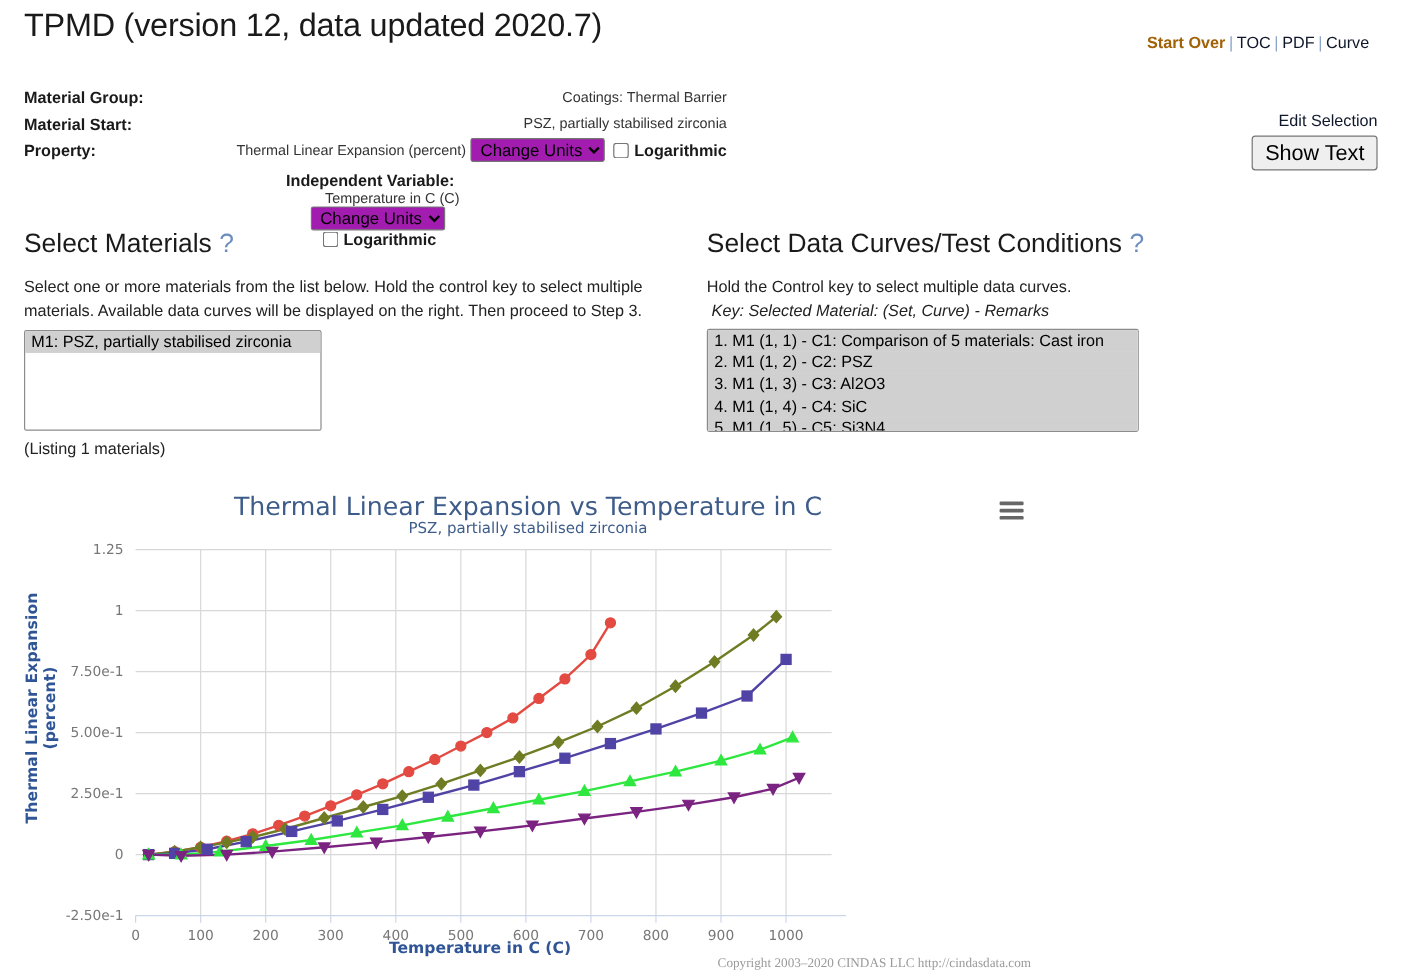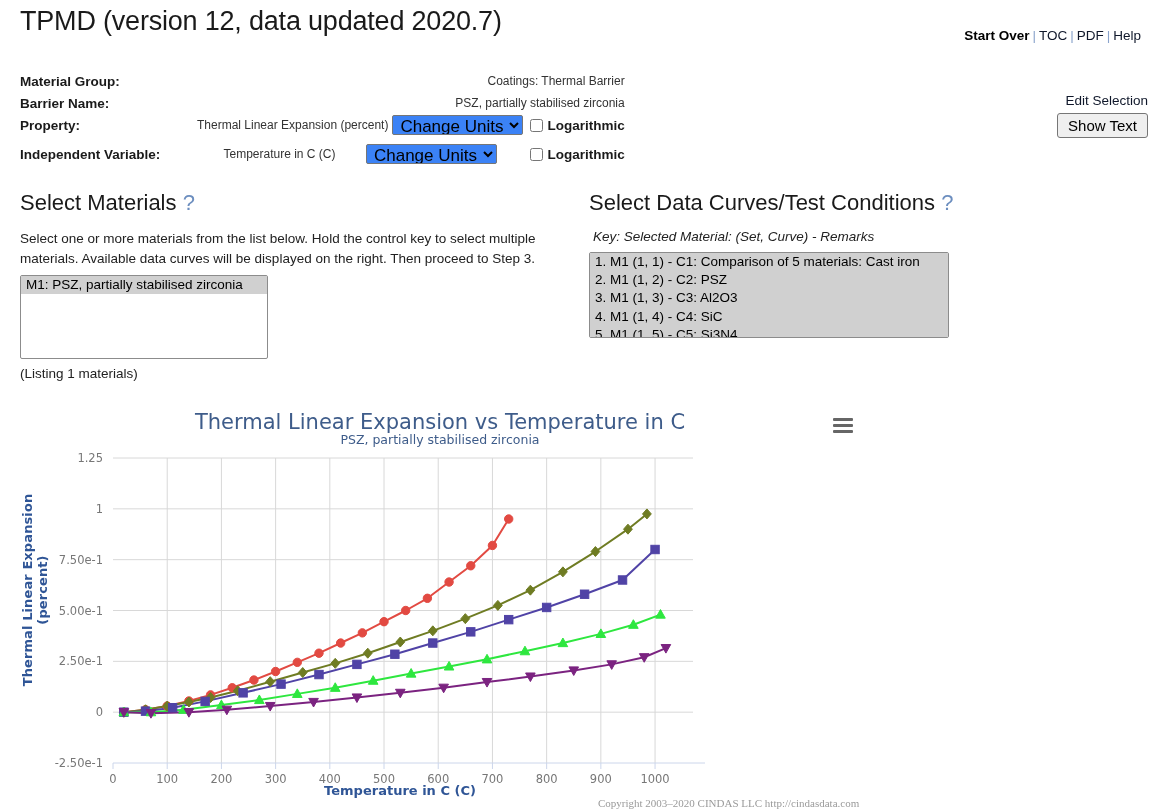--- a/index.html
+++ b/index.html
@@ -20,59 +20,59 @@
     position:absolute;left:20px;top:6px;
     font-size:27px;font-weight:400;color:#1a1a1a;
     letter-spacing:-0.2px;
     white-space:nowrap;
   }
   #top-links{
     position:absolute;right:34px;top:28px;
     font-size:13.5px;color:#8aa4cc;white-space:nowrap;
   }
   #top-links .sep{color:#8aa4cc;padding:0 3px;}
-  #top-links .strong{font-weight:bold;color:#000000;}
+  #top-links .strong{font-weight:bold;color:#a16207;}
 
   
   #meta{position:absolute;left:20px;top:70px;}
   .meta-row{display:flex;align-items:center;height:22px;white-space:nowrap;justify-content:space-between;}
   .meta-label{font-weight:bold;color:#1a1a1a;font-size:13.5px;}
   .meta-value{color:#333;font-size:12px;margin-left:28px;}
   #row-group .meta-label{width:149px;}
   #row-name .meta-label{width:149px;}
   #row-prop .meta-label{width:149px;}
   #row-indep .meta-label{width:149px;}
-  #row-indep{margin-top:7px;}
+  #row-indep{margin-top:7px;flex-direction:column;}
 
   select.units{
     font-family:"Liberation Sans",sans-serif;
-    font-size:17px;
+    font-size:14px;
     height:20px;
     padding:0 2px 0 3px;
     margin-left:4px;
     border:1px solid #767676;
-    background:#3b82f6;
+    background:#a21caf;
     color:#000;
     border-radius:2px;
   }
   .chk-wrap{display:inline-flex;align-items:center;margin-left:7px;white-space:nowrap;}
   input[type=checkbox]{
     width:13px;height:13px;margin:0 4px 0 0;
     vertical-align:middle;
   }
   .chk-label{font-weight:bold;font-size:13.5px;color:#1a1a1a;}
 
   
   #edit-selection{
     position:absolute;right:27px;top:93px;font-size:13.5px;
   }
   #show-text{
     position:absolute;right:27px;top:113px;
     font-family:"Liberation Sans",sans-serif;
-    font-size:15px;
+    font-size:18px;
     padding:3px 10px;
     background:#efefef;
     border:1px solid #767676;
     border-radius:3px;
     color:#000;
     cursor:pointer;
   }
 
   
   .panel{position:absolute;top:190px;}
@@ -158,30 +158,30 @@
   .gridline{stroke:#d8d8d8;stroke-width:1;}
   .axisline{stroke:#ccd6eb;stroke-width:1;}
   .tickmark{stroke:#ccd6eb;stroke-width:1;}
 </style>
 </head>
 <body>
 
 <div id="app-title">TPMD (version 12, data updated 2020.7)</div>
 
 <div id="top-links">
-  <a href="#" class="strong">Start Over</a><span class="sep">|</span><a href="#">TOC</a><span class="sep">|</span><a href="#">PDF</a><span class="sep">|</span><a href="#">Help</a>
+  <a href="#" class="strong">Start Over</a><span class="sep">|</span><a href="#">TOC</a><span class="sep">|</span><a href="#">PDF</a><span class="sep">|</span><a href="#">Curve</a>
 </div>
 
 <div id="meta">
   <div class="meta-row" id="row-group">
     <span class="meta-label">Material Group:</span>
     <span class="meta-value">Coatings: Thermal Barrier</span>
   </div>
   <div class="meta-row" id="row-name">
-    <span class="meta-label">Barrier Name:</span>
+    <span class="meta-label">Material Start:</span>
     <span class="meta-value">PSZ, partially stabilised zirconia</span>
   </div>
   <div class="meta-row" id="row-prop">
     <span class="meta-label">Property:</span>
     <span class="meta-value">Thermal Linear Expansion (percent)</span>
     <select class="units">
       <option>Change Units</option>
     </select>
     <span class="chk-wrap">
       <input type="checkbox" style="">
@@ -208,20 +208,21 @@
   <h2 class="panel-heading"><span>Select Materials</span> <span class="qmark">?</span></h2>
   <p class="panel-desc">Select one or more materials from the list below. Hold the control key to select multiple materials. Available data curves will be displayed on the right. Then proceed to Step 3.</p>
   <select class="listbox" id="materials-list" multiple="" size="5">
     <option selected="">M1: PSZ, partially stabilised zirconia</option>
   </select>
   <div id="listing-count">(Listing 1 materials)</div>
 </div>
 
 <div class="panel" id="panel-curves">
   <h2 class="panel-heading"><span>Select Data Curves/Test Conditions</span> <span class="qmark">?</span></h2>
+  <p class="panel-desc">Hold the Control key to select multiple data curves.</p>
   <div class="panel-key">Key: Selected Material: (Set, Curve) - Remarks</div>
   <select class="listbox" id="curves-list" multiple="" size="6">
     <option selected="">1. M1 (1, 1) - C1: Comparison of 5 materials: Cast iron</option>
     <option selected="">2. M1 (1, 2) - C2: PSZ</option>
     <option selected="">3. M1 (1, 3) - C3: Al2O3</option>
     <option selected="">4. M1 (1, 4) - C4: SiC</option>
     <option selected="">5. M1 (1, 5) - C5: Si3N4</option>
   </select>
 </div>
 

